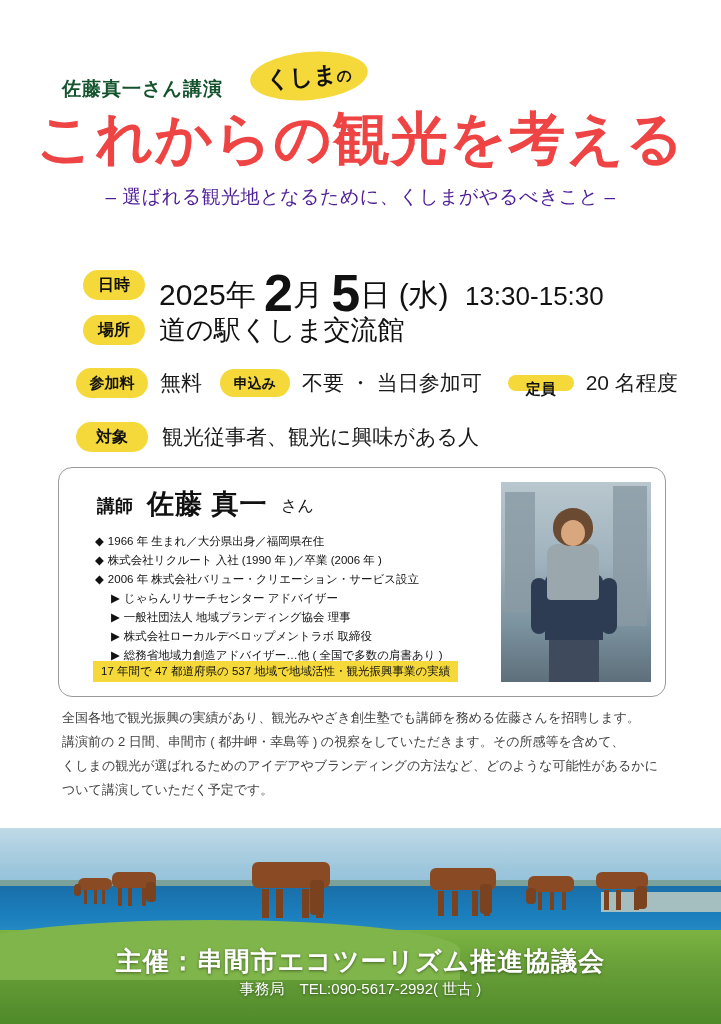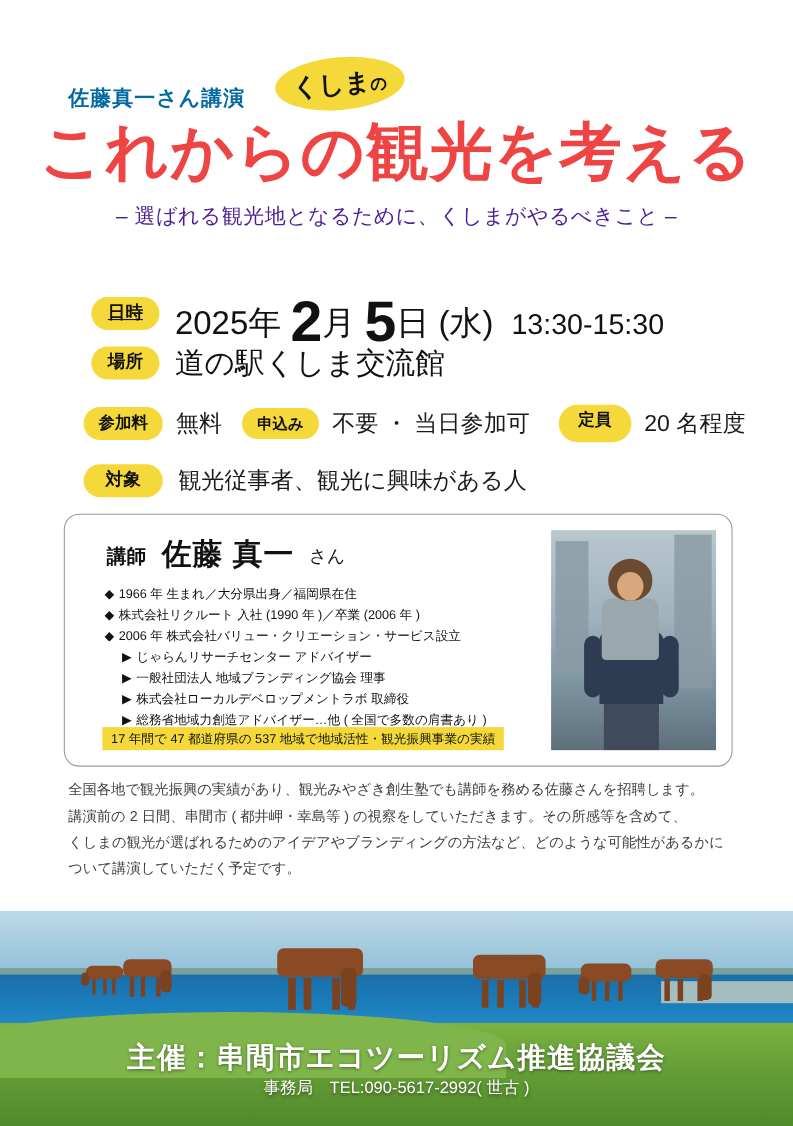--- a/index.html
+++ b/index.html
@@ -29,21 +29,21 @@
     left: 0; top: 0;
     width: 721px;
   }
   .speaker-line {
     position: absolute;
     left: 62px;
     top: 76px;
     font-size: 19px;
     font-weight: bold;
     letter-spacing: 1px;
-    color: #0369a1;
+    color: #14532d;
   }
   .bubble {
     position: absolute;
     left: 250px;
     top: 52px;
     width: 118px;
     height: 48px;
     background: #f5d93a;
     border-radius: 50%;
     transform: rotate(-5deg);
@@ -104,21 +104,21 @@
     text-align: center;
     vertical-align: middle;
   }
   .row {
     position: absolute;
     display: flex;
     align-items: center;
   }
 
   .row-date { left: 83px; top: 10px; }
-  .tag-date { width: 62px; height: 30px; line-height: 30px; font-size: 16px; text-decoration: underline; }
+  .tag-date { width: 62px; height: 30px; line-height: 30px; font-size: 16px; }
   .date-text {
     margin-left: 14px;
     font-size: 30px;
     color: #111;
     white-space: nowrap;
     line-height: 1;
     margin-top: 17px;
   }
   .date-text .big {
     font-size: 52px;
@@ -143,21 +143,21 @@
     margin-left: 12px;
     font-size: 21px;
     white-space: nowrap;
   }
   .tag-apply { width: 70px; height: 28px; line-height: 28px; font-size: 14px; margin-left: 18px; }
   .apply-text {
     margin-left: 12px;
     font-size: 21px;
     white-space: nowrap;
   }
-  .tag-cap { width: 66px; height: 34px; line-height: 28px; font-size: 15px; margin-left: 26px; }
+  .tag-cap { width: 66px; height: 16px; line-height: 28px; font-size: 15px; margin-left: 26px; }
   .cap-text {
     margin-left: 12px;
     font-size: 21px;
     white-space: nowrap;
   }
 
   .row-target { left: 76px; top: 182px; }
   .tag-target { width: 72px; height: 30px; line-height: 30px; font-size: 16px; }
   .target-text {
     margin-left: 14px;

